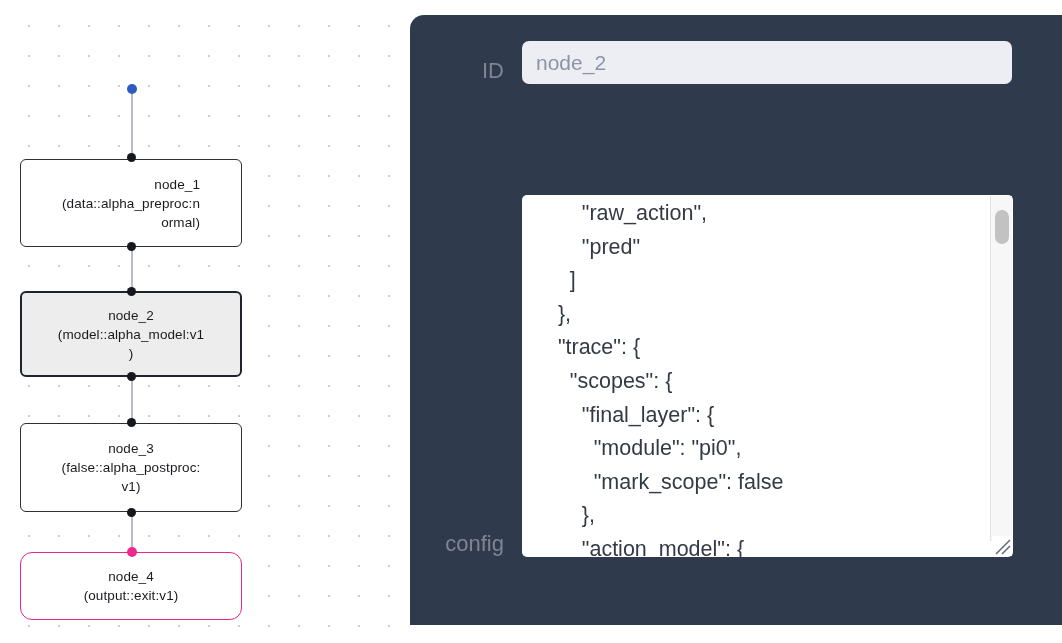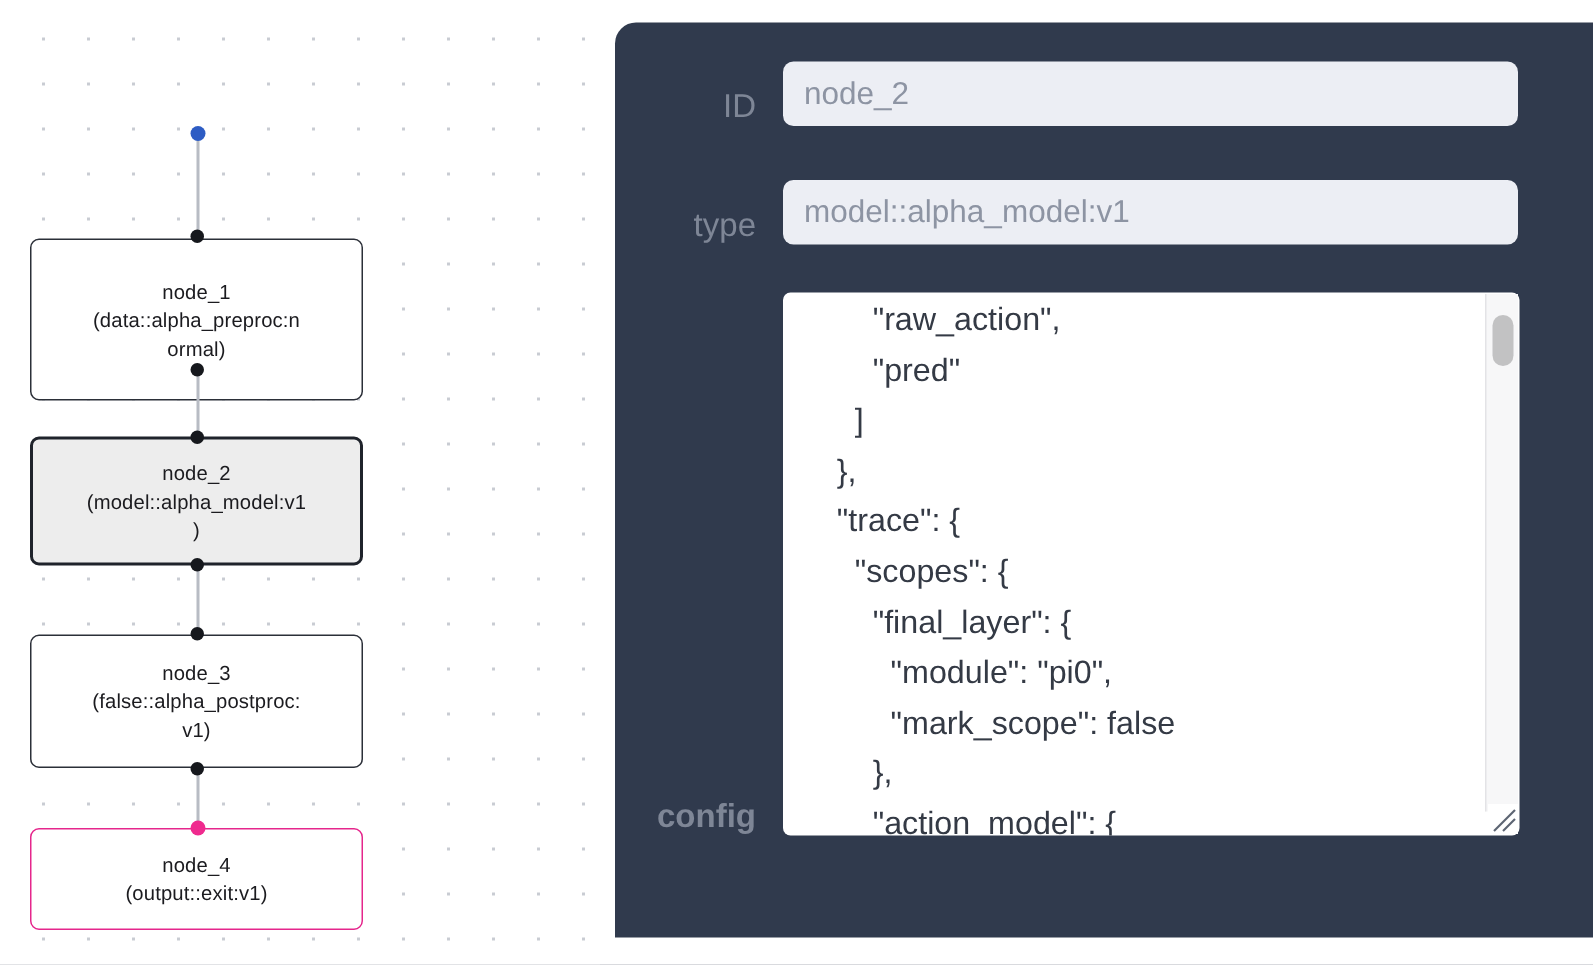--- a/index.html
+++ b/index.html
@@ -129,21 +129,21 @@
     outline: none;
   }
 
   #row-id   { left: 0px; top: 26px; }
   #row-type { left: 0px; top: 105px; }
   #row-config { left: 0px; top: 180px; }
 
   #id-input   { width: 490px; height: 43px; }
   #type-input { width: 490px; height: 43px; }
 
-  .config-label { padding-top: 14px; font-weight: bold; }
+  .config-label { padding-top: 14px; }
 
   #config-wrap {
     position: relative;
     width: 491px;
     height: 362px;
   }
   #config-textarea {
     box-sizing: border-box;
     width: 491px;
     height: 362px;
@@ -207,21 +207,21 @@
 
   <div id="graph-canvas">
 
     <div class="edge" style="top:88px; height:72px;"></div>
     <div class="edge" style="top:245px; height:48px;"></div>
     <div class="edge" style="top:375px; height:48px;"></div>
     <div class="edge" style="top:512px; height:40px;"></div>
 
     <div class="handle blue" style="top:84px;"></div>
 
-    <div class="node plain" style="top:159px; height:108px;">
+    <div class="node plain" style="top:159px; height:88px;text-align:right;">
       <span class="node-text">node_1
 (data::alpha_preproc:n
 ormal)</span>
     </div>
     <div class="handle" style="top:153px;"></div>
     <div class="handle" style="top:242px;"></div>
 
     <div class="node sel" style="top:291px; height:86px;">
       <span class="node-text">node_2
 (model::alpha_model:v1
@@ -231,39 +231,35 @@
     <div class="handle" style="top:372px;"></div>
 
     <div class="node plain" style="top:423px; height:89px;">
       <span class="node-text">node_3
 (false::alpha_postproc:
 v1)</span>
     </div>
     <div class="handle" style="top:418px;"></div>
     <div class="handle" style="top:508px;"></div>
 
-    <div class="node pink" style="top:552px; height:68px;">
+    <div class="node pink" style="top:552px; height:68px;border-radius:12px;">
       <span class="node-text">node_4
 (output::exit:v1)</span>
     </div>
     <div class="handle pink" style="top:547px;"></div>
   </div>
 
 
   <div id="config-panel">
 
     <div class="field-row" id="row-id">
       <div class="field-label">ID</div>
       <input class="text-input" id="id-input" type="text" value="node_2" style="">
     </div>
 
-    <div class="field-row" id="row-type">
-      <div class="field-label">type</div>
-      <input class="text-input" id="type-input" type="text" value="model::alpha_model:v1" style="">
-    </div>
 
     <div class="field-row" id="row-config">
       <div class="field-label config-label">config</div>
       <div id="config-wrap">
         <textarea id="config-textarea" style="">        "raw_action",
         "pred"
       ]
     },
     "trace": {
       "scopes": {

